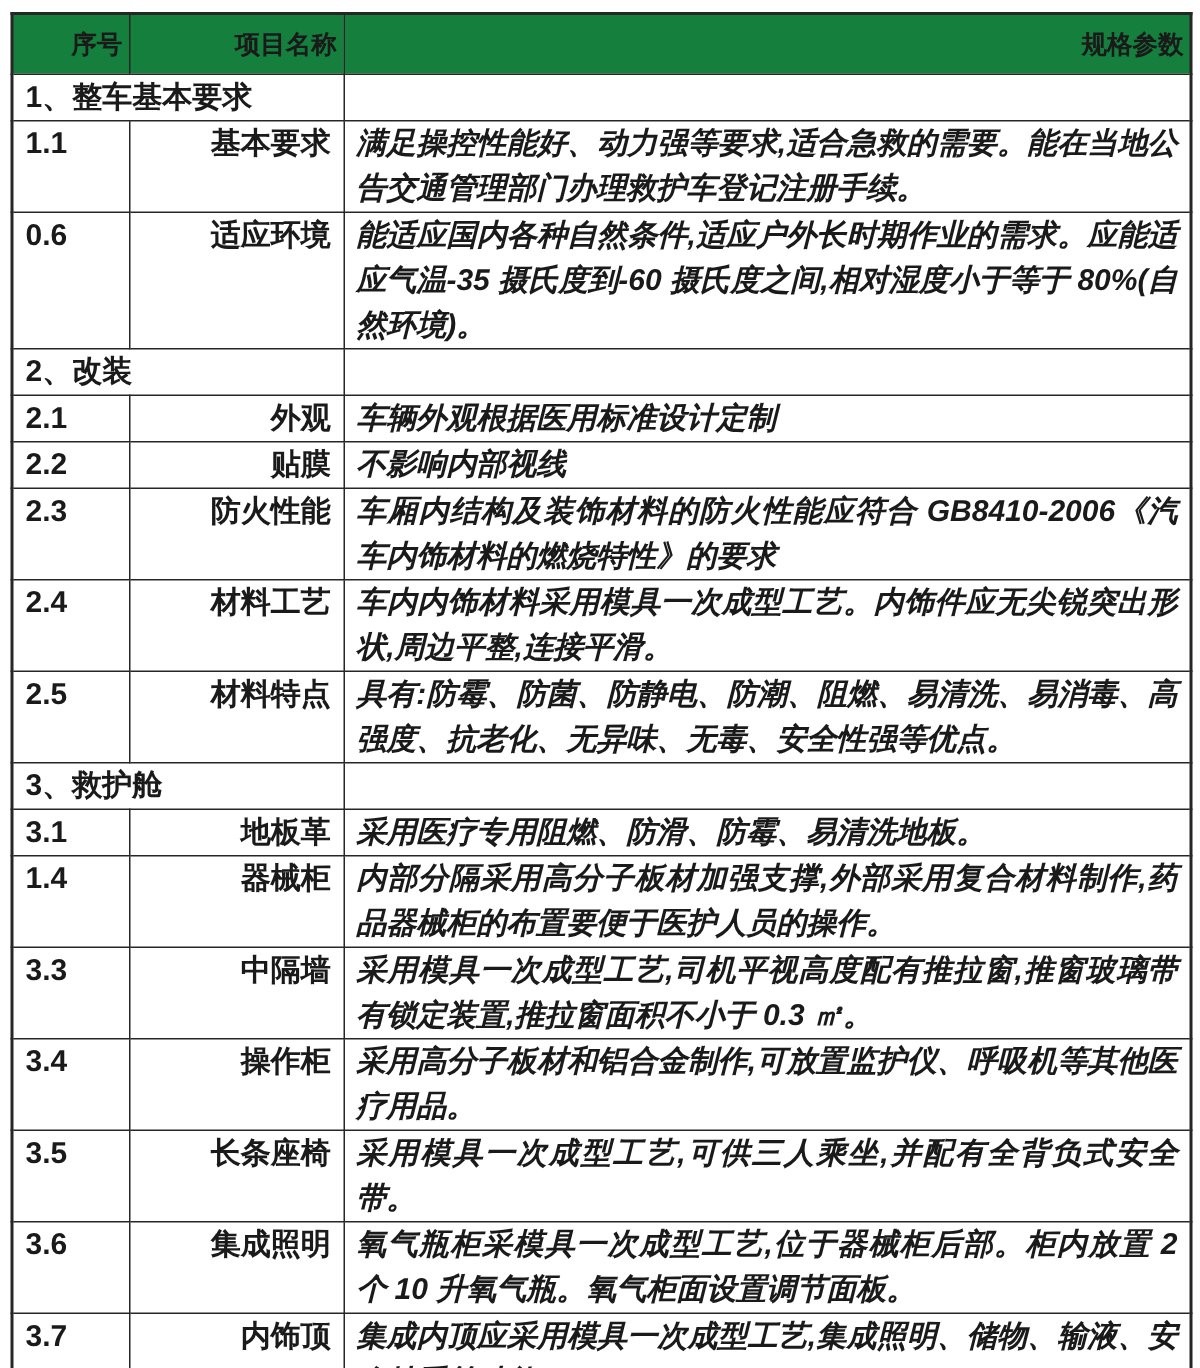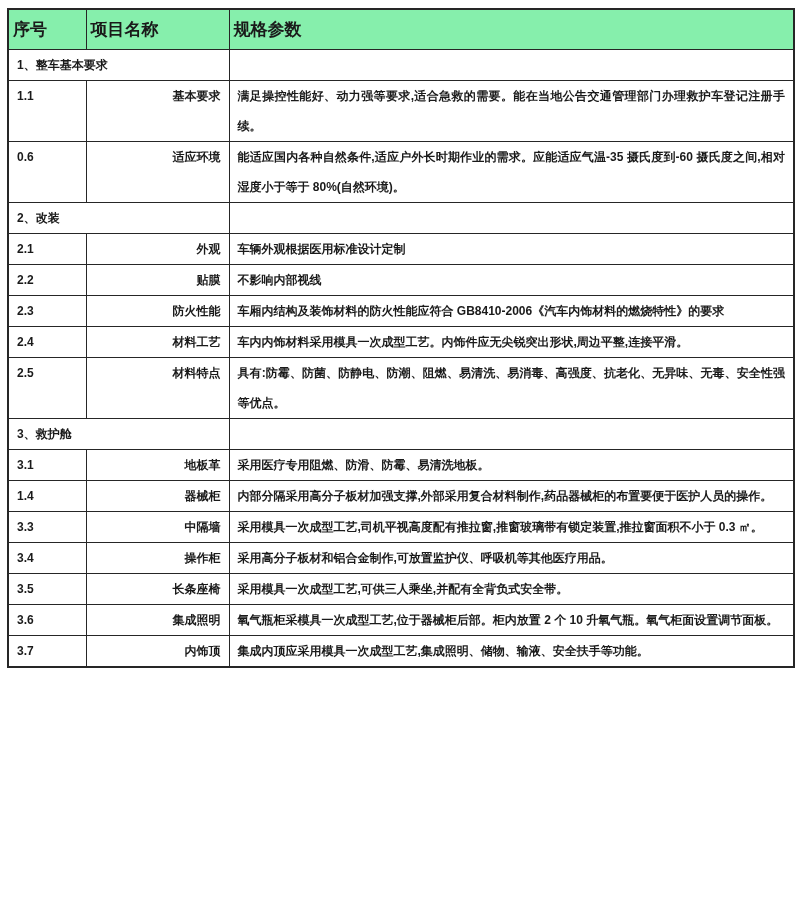--- a/index.html
+++ b/index.html
@@ -23,42 +23,43 @@
   }
   col.c-no   { width: 78px; }
   col.c-name { width: 143px; }
   col.c-spec { width: 565px; }
   th, td {
     border: 1px solid #262626;
     box-sizing: border-box;
     font-weight: bold;
   }
   th {
-    background: #86efac;
+    background: #15803d;
     height: 40px;
     vertical-align: middle;
-    text-align: left;
+    text-align: right;
     font-size: 17px;
     padding: 0 4px;
   }
   tbody td {
     vertical-align: top;
-    font-size: 12px;
+    font-size: 20px;
     line-height: 30px;
     padding: 0 8px;
   }
   tr.section-row { height: 30px; }
   tr.section-row td.section-cell {
     white-space: nowrap;
   }
   tr.item-row { height: 28px; }
   td.no-cell   { text-align: left; }
   td.name-cell { text-align: right; }
   td.spec-cell {
     text-align: justify;
+    font-style: italic;
   }
 </style>
 </head>
 <body>
 
 <table class="spec-table">
   <colgroup>
     <col class="c-no">
     <col class="c-name">
     <col class="c-spec">

